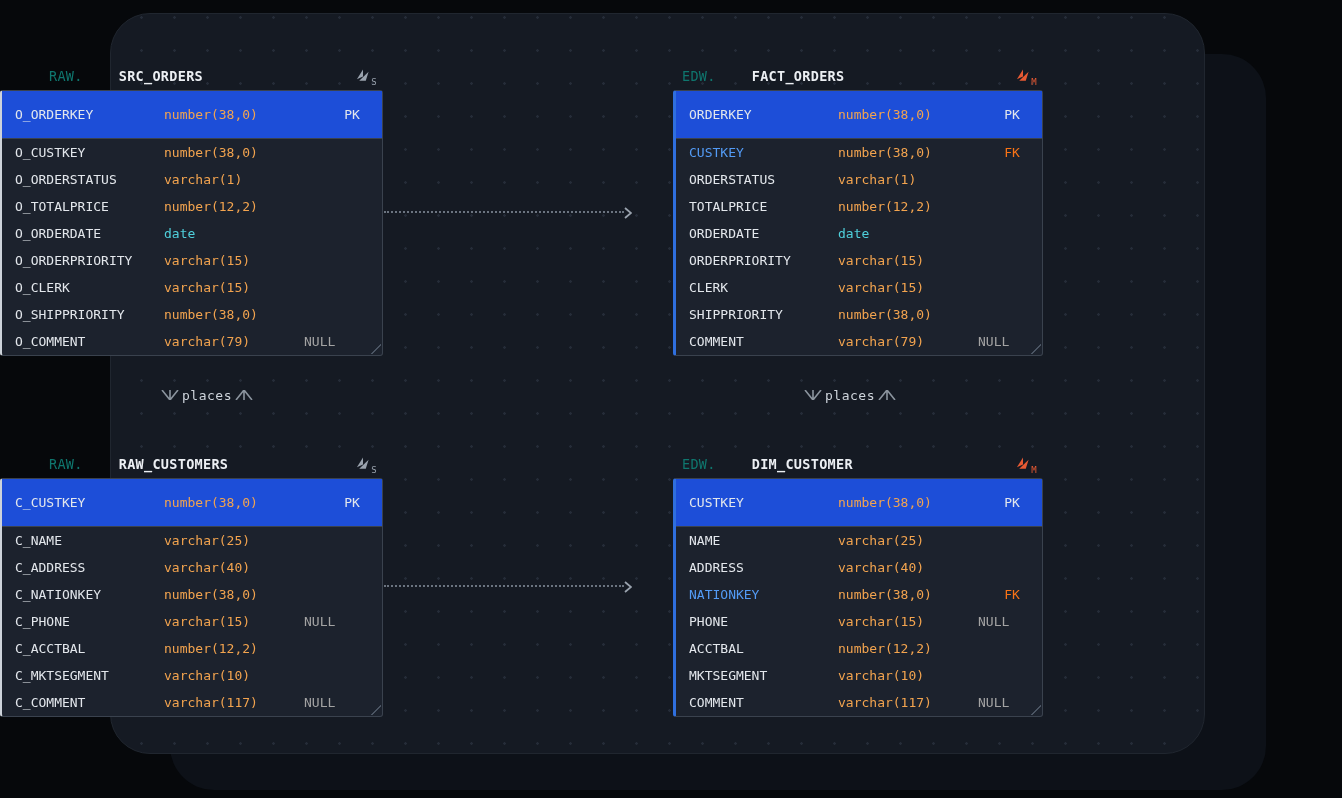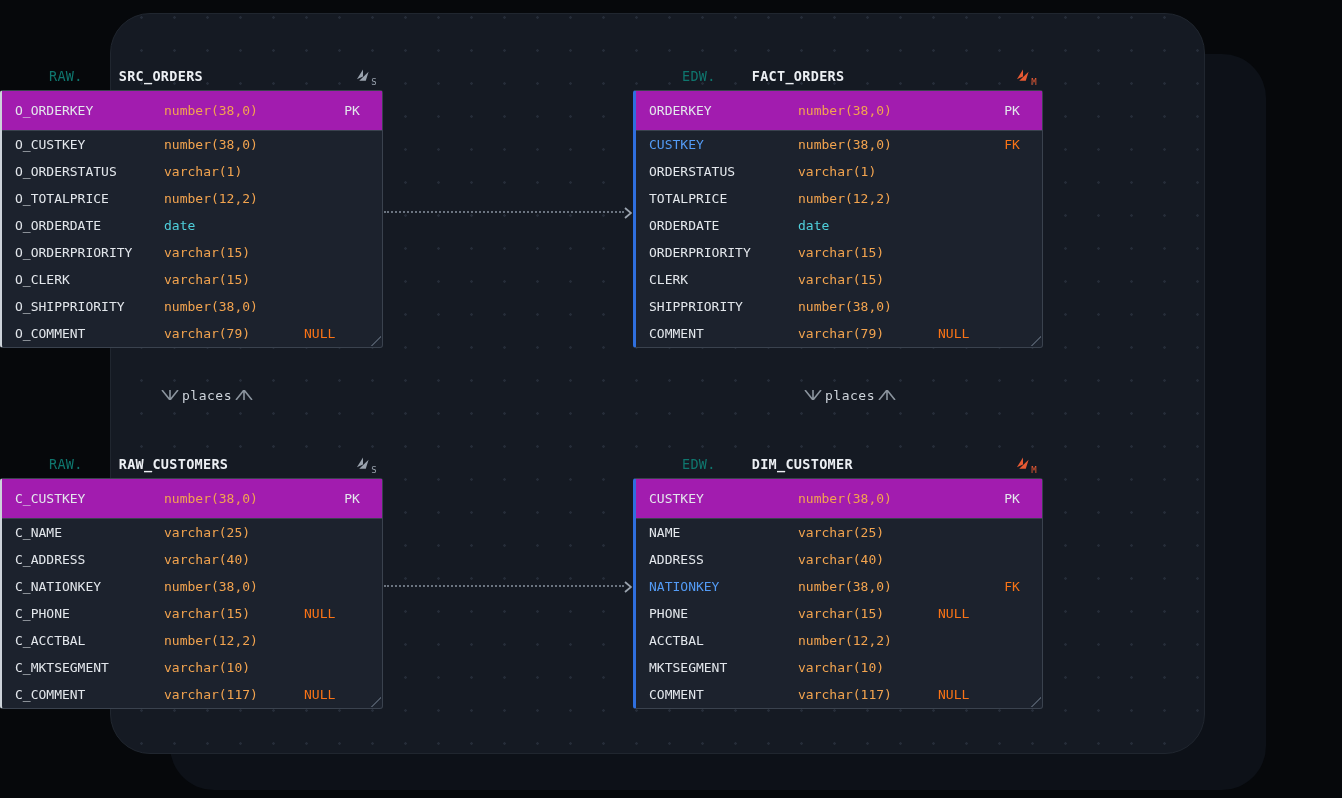--- a/index.html
+++ b/index.html
@@ -37,35 +37,35 @@
   .ticon.model  { color:#e85a33; }
   .ticon .sub {
     position:absolute; right:-4px; bottom:-3px;
     font-size:9px; font-style:normal; color:currentColor;
   }
   .t-body {
     position:relative; background:#1c222d;
     border:1px solid #3a424e; border-radius:3px;
   }
   .table.source .t-body { border-left:2px solid #cdd3da; }
-  .table.model  .t-body { border-left:3px solid #2f6fde; }
+  .table.model  .t-body { border-left:3px solid #2f6fde;margin-left:40px; }
   .t-body::after { 
     content:""; position:absolute; right:1px; bottom:1px; width:10px; height:10px;
     background:linear-gradient(135deg,transparent 46%,#4b5563 46%,#4b5563 58%,transparent 58%);
   }
   .row {
     display:grid; grid-template-columns:149px 140px 1fr 40px;
     align-items:center; height:27px; padding:0 10px 0 13px;
     font-size:13px; color:#e3e7ec; white-space:nowrap;
   }
-  .row.pk-row { height:40px; background:#a21caf; border-bottom:1px solid #3a424e; }
+  .row.pk-row { height:48px; background:#1d4ed8; border-bottom:1px solid #3a424e; }
   .row.fk-row .col-name { color:#539bf5; }
   .col-type { color:#f3a44f; }
   .col-type.cyan { color:#4fd0dc; }
-  .col-null { color:#f97316; }
+  .col-null { color:#a3a3a3; }
   .col-key  { color:#e3e7ec; text-align:center; }
   .col-key.fk { color:#f97316; }
 
   
   .harrow { position:absolute; z-index:2; height:12px; }
   .harrow .dots { border-top:2px dotted #6b7480; margin-top:5px; width:calc(100% - 8px); }
   .harrow svg { position:absolute; right:0; top:1px; }
 
   .vrel {
     position:absolute; z-index:2; width:80px;

